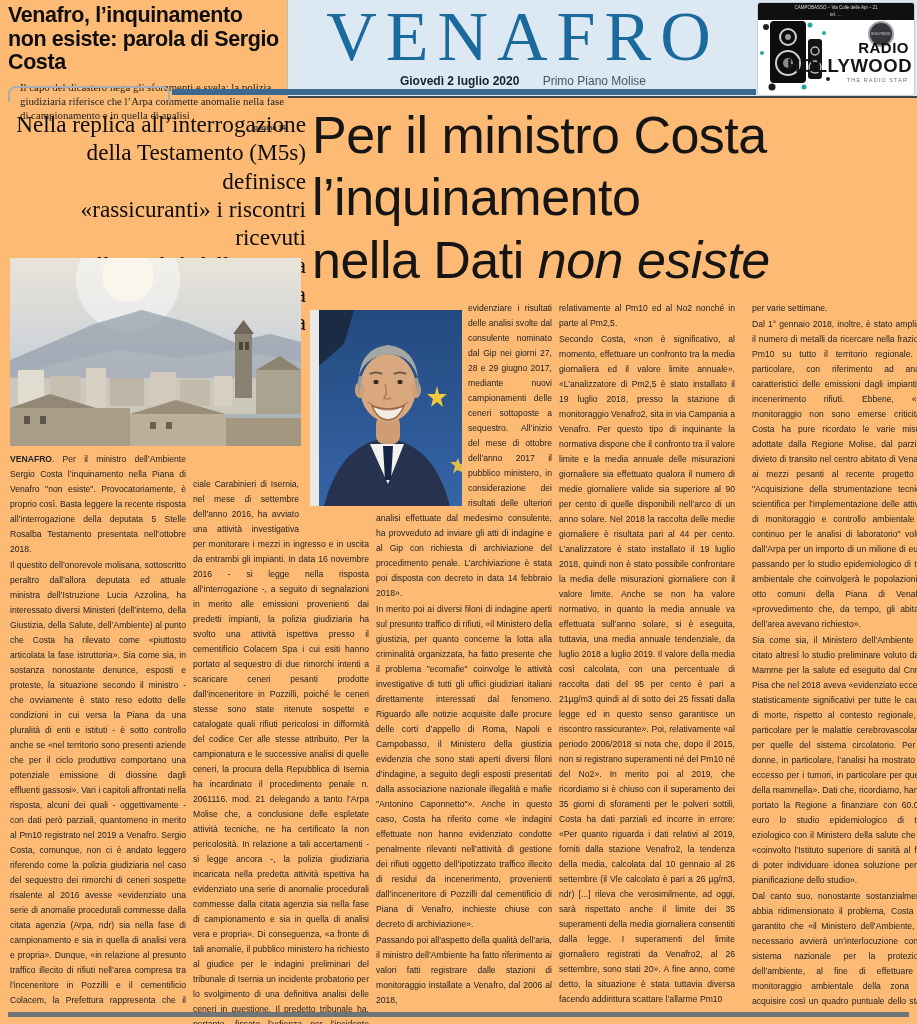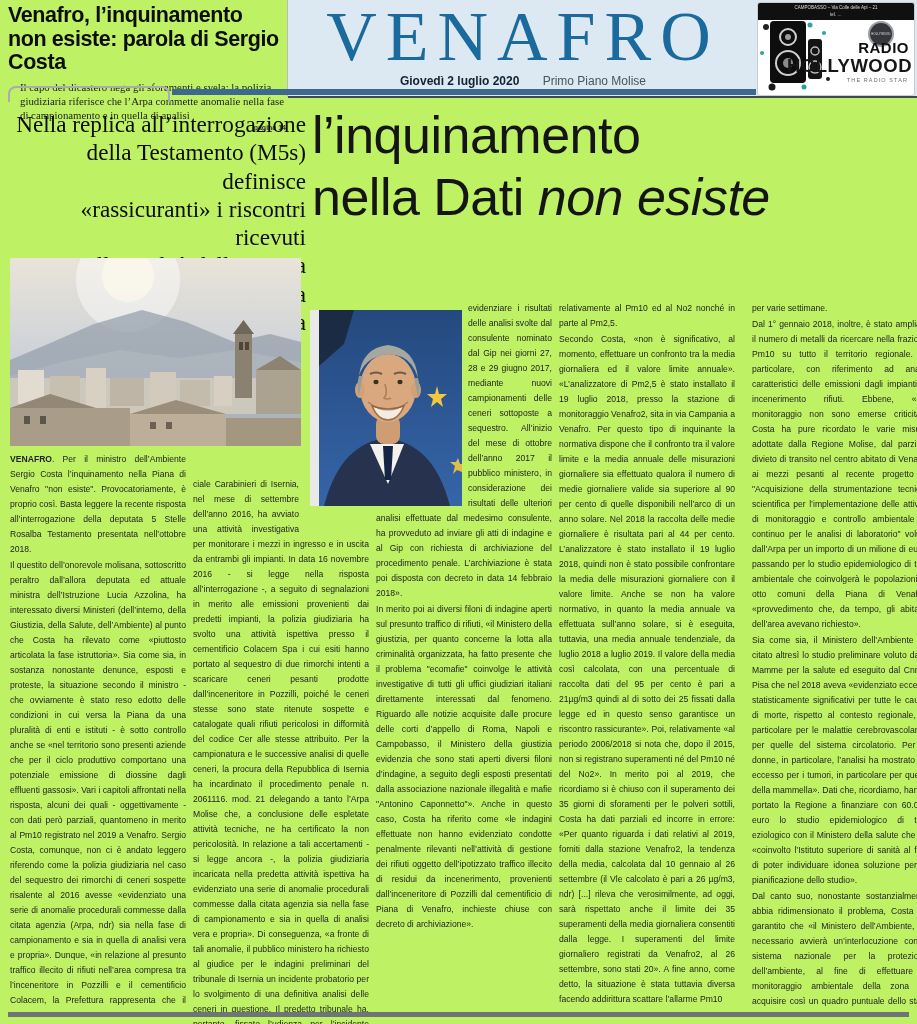--- a/index.html
+++ b/index.html
@@ -1,16 +1,16 @@
 <!DOCTYPE html>
 <html><head>
 <meta charset="utf-8">
 <style>
   html,body{margin:0;padding:0;background:#e8e8e8;}
-  .page{position:relative;width:917px;height:1024px;background:#bef264;overflow:hidden;
+  .page{position:relative;width:917px;height:1024px;background:#fdba74;overflow:hidden;
         font-family:"Liberation Sans", sans-serif;color:#1f1f1f;}
 
   
   .tl-story{position:absolute;left:8px;top:4px;width:278px;}
   .tl-headline{font-family:"Liberation Sans",sans-serif;font-weight:bold;font-size:21.5px;
                line-height:1.1;letter-spacing:-0.4px;color:#0d0d0d;margin:0;}
   .tl-deck{font-family:"Liberation Serif",serif;font-size:10.8px;line-height:1.3;color:#222;
            margin:5px 0 0 12px;}
   .tl-pageref{font-size:7px;font-weight:bold;color:#333;text-align:right;margin-top:2px;}
 
@@ -120,20 +120,21 @@
     <div class="ad-tag">THE RADIO STAR</div>
   </div>
 
   <div class="standfirst">Nella replica all’interrogazione
 della Testamento (M5s) definisce
 «rassicuranti» i riscontri ricevuti
 sulla qualità dell’aria ma sottolinea
 pure le «anomalie» dell’Arpa</div>
 
   <div class="headline">
+    <div>Per il ministro Costa</div>
     <div>l’inquinamento</div>
     <div><span>nella Dati </span><span class="it">non esiste</span></div>
   </div>
 
   <svg class="photo photo-pan" width="291" height="188" viewBox="0 0 291 188">
     <defs>
       <linearGradient id="sky" x1="0" y1="0" x2="0" y2="1">
         <stop offset="0" stop-color="#e9e4d9"></stop>
         <stop offset="0.55" stop-color="#ccd1d8"></stop>
         <stop offset="1" stop-color="#c2c7ce"></stop>
@@ -207,20 +208,21 @@
 
   <div class="col c2">
     <span class="wrap-r"></span>
     <p>ciale Carabinieri di Isernia, nel mese di settembre dell’anno 2016, ha avviato una attività investigativa per monitorare i mezzi in ingresso e in uscita da entrambi gli impianti. In data 16 novembre 2016 - si legge nella risposta all’interrogazione -, a seguito di segnalazioni in merito alle emissioni provenienti dai predetti impianti, la polizia giudiziaria ha svolto una attività ispettiva presso il cementificio Colacem Spa i cui esiti hanno portato al sequestro di due rimorchi intenti a scaricare ceneri pesanti prodotte dall’inceneritore in Pozzilli, poiché le ceneri stesse sono state ritenute sospette e catalogate quali rifiuti pericolosi in difformità del codice Cer alle stesse attribuito. Per la campionatura e le successive analisi di quelle ceneri, la procura della Repubblica di Isernia ha incardinato il procedimento penale n. 2061116. mod. 21 delegando a tanto l’Arpa Molise che, a conclusione delle espletate attività tecniche, ne ha certificato la non pericolosità. In relazione a tali accertamenti - si legge ancora -, la polizia giudiziaria incaricata nella predetta attività ispettiva ha evidenziato una serie di anomalie procedurali commesse dalla citata agenzia sia nella fase di campionamento e sia in quella di analisi vera e propria». Di conseguenza, «a fronte di tali anomalie, il pubblico ministero ha richiesto al giudice per le indagini preliminari del tribunale di Isernia un incidente probatorio per lo svolgimento di una definitiva analisi delle ceneri in questione. Il predetto tribunale ha, pertanto, fissato l’udienza per l’incidente probatorio in data 8 settembre 2017, volta ad</p>
   </div>
 
   <div class="col c3">
     <span class="wrap-l"></span>
     <p>evidenziare i risultati delle analisi svolte dal consulente nominato dal Gip nei giorni 27, 28 e 29 giugno 2017, mediante nuovi campionamenti delle ceneri sottoposte a sequestro. All’inizio del mese di ottobre dell’anno 2017 il pubblico ministero, in considerazione dei risultati delle ulteriori analisi effettuate dal medesimo consulente, ha provveduto ad inviare gli atti di indagine e al Gip con richiesta di archiviazione del procedimento penale. L’archiviazione è stata poi disposta con decreto in data 14 febbraio 2018».</p>
     <p>In merito poi ai diversi filoni di indagine aperti sul presunto traffico di rifiuti, «il Ministero della giustizia, per quanto concerne la lotta alla criminalità organizzata, ha fatto presente che il problema "ecomafie" coinvolge le attività investigative di tutti gli uffici giudiziari italiani direttamente interessati dal fenomeno. Riguardo alle notizie acquisite dalle procure delle corti d’appello di Roma, Napoli e Campobasso, il Ministero della giustizia evidenzia che sono stati aperti diversi filoni d’indagine, a seguito degli esposti presentati dalla associazione nazionale illegalità e mafie "Antonino Caponnetto"». Anche in questo caso, Costa ha riferito come «le indagini effettuate non hanno evidenziato condotte penalmente rilevanti nell’attività di gestione dei rifiuti oggetto dell’ipotizzato traffico illecito di residui da incenerimento, provenienti dall’inceneritore di Pozzilli dal cementificio di Piana di Venafro, inchieste chiuse con decreto di archiviazione».</p>
+    <p>Passando poi all’aspetto della qualità dell’aria, il ministro dell’Ambiente ha fatto riferimento ai valori fatti registrare dalle stazioni di monitoraggio installate a Venafro, dal 2006 al 2018,</p>
   </div>
 
   <div class="col c4">
     <p>relativamente al Pm10 ed al No2 nonché in parte al Pm2,5.</p>
     <p>Secondo Costa, «non è significativo, al momento, effettuare un confronto tra la media giornaliera ed il valore limite annuale». «L’analizzatore di Pm2,5 è stato installato il 19 luglio 2018, presso la stazione di monitoraggio Venafro2, sita in via Campania a Venafro. Per questo tipo di inquinante la normativa dispone che il confronto tra il valore limite e la media annuale delle misurazioni giornaliere sia effettuato qualora il numero di medie giornaliere valide sia superiore al 90 per cento di quelle disponibili nell’arco di un anno solare. Nel 2018 la raccolta delle medie giornaliere è risultata pari al 44 per cento. L’analizzatore è stato installato il 19 luglio 2018, quindi non è stato possibile confrontare la media delle misurazioni giornaliere con il valore limite. Anche se non ha valore normativo, in quanto la media annuale va effettuata sull’anno solare, si è eseguita, tuttavia, una media annuale tendenziale, da luglio 2018 a luglio 2019. Il valore della media così calcolata, con una percentuale di raccolta dati del 95 per cento è pari a 21µg/m3 quindi al di sotto dei 25 fissati dalla legge ed in questo senso garantisce un riscontro rassicurante». Poi, relativamente «al periodo 2006/2018 si nota che, dopo il 2015, non si registrano superamenti né del Pm10 né del No2». In merito poi al 2019, che ricordiamo si è chiuso con il superamento dei 35 giorni di sforamenti per le polveri sottili, Costa ha dati parziali ed incorre in errore: «Per quanto riguarda i dati relativi al 2019, forniti dalla stazione Venafro2, la tendenza della media, calcolata dal 10 gennaio al 26 settembre (il Vle calcolato è pari a 26 µg/m3, ndr) [...] rileva che verosimilmente, ad oggi, sarà rispettato anche il limite dei 35 superamenti della media giornaliera consentiti dalla legge. I superamenti del limite giornaliero registrati da Venafro2, al 26 settembre, sono stati 20». A fine anno, come detto, la situazione è stata tuttavia diversa facendo addirittura scattare l’allarme Pm10</p>
   </div>
 
   <div class="col c5">
     <p>per varie settimane.</p>
     <p>Dal 1° gennaio 2018, inoltre, è stato ampliato il numero di metalli da ricercare nella frazione Pm10 su tutto il territorio regionale. In particolare, con riferimento ad analiti caratteristici delle emissioni dagli impianti di incenerimento rifiuti. Ebbene, «dal monitoraggio non sono emerse criticità». Costa ha pure ricordato le varie misure adottate dalla Regione Molise, dal parziale divieto di transito nel centro abitato di Venafro ai mezzi pesanti al recente progetto di "Acquisizione della strumentazione tecnico-scientifica per l’implementazione delle attività di monitoraggio e controllo ambientale in continuo per le analisi di laboratorio" voluto dall’Arpa per un importo di un milione di euro, passando per lo studio epidemiologico di tipo ambientale che coinvolgerà le popolazioni di otto comuni della Piana di Venafro, «provvedimento che, da tempo, gli abitanti dell’area avevano richiesto».</p>

